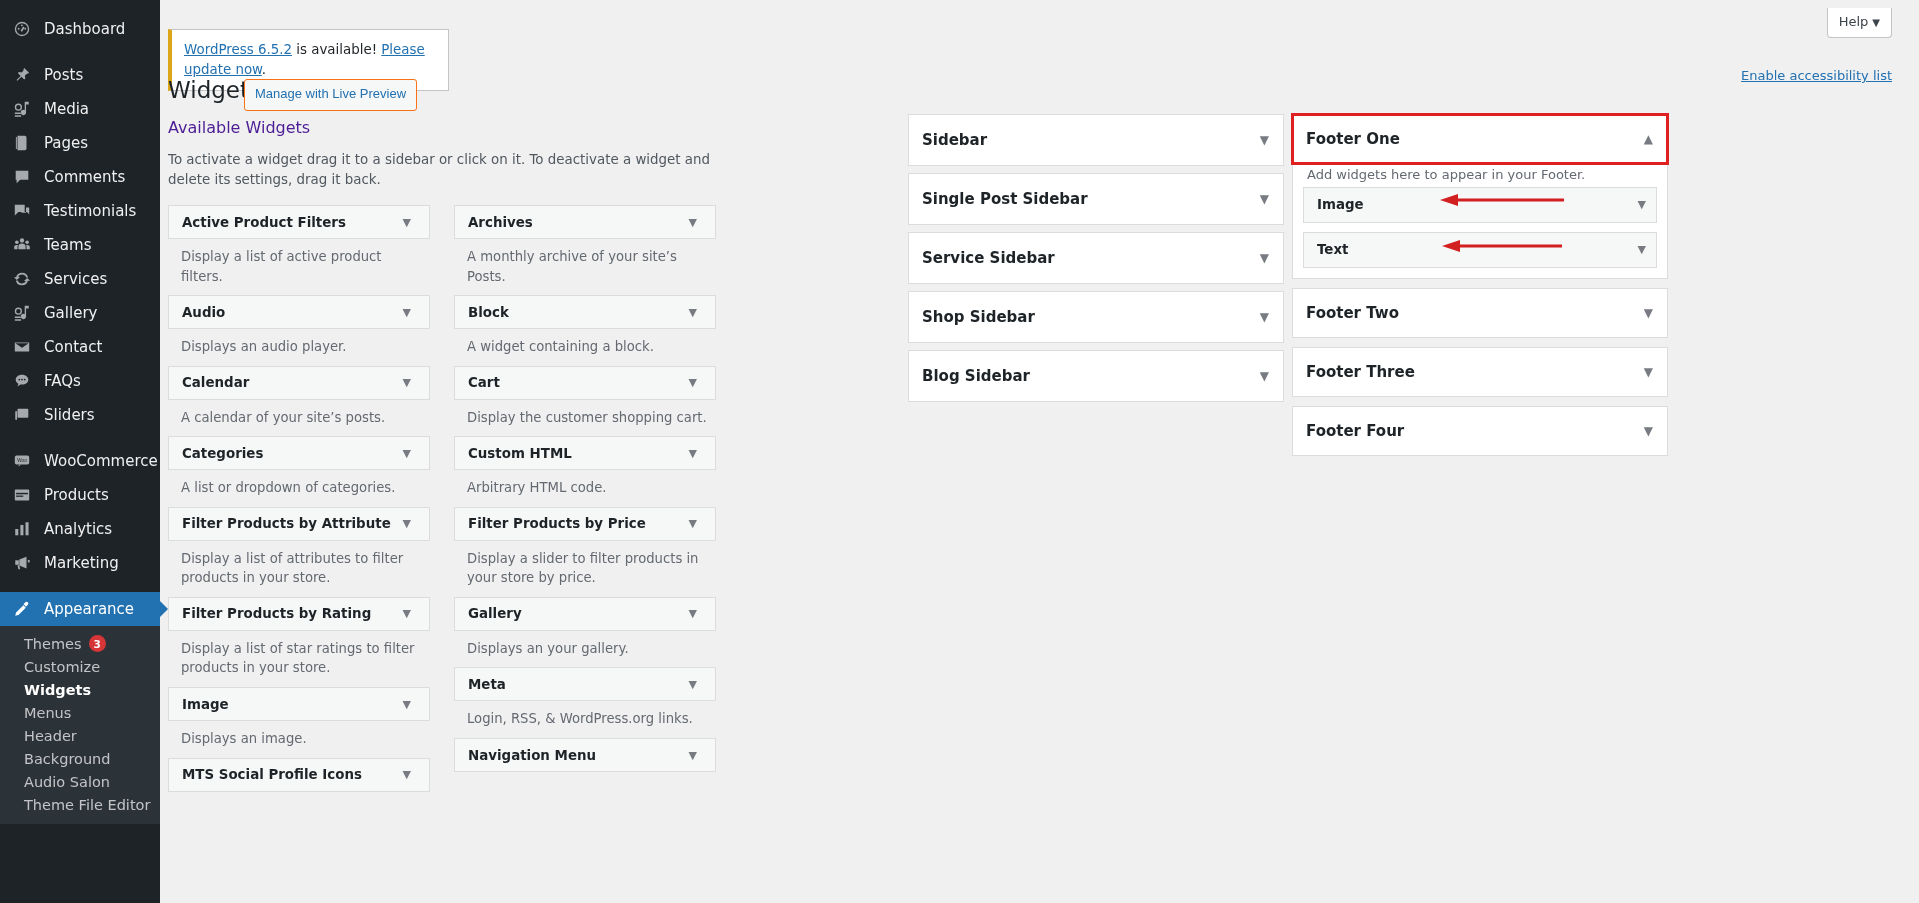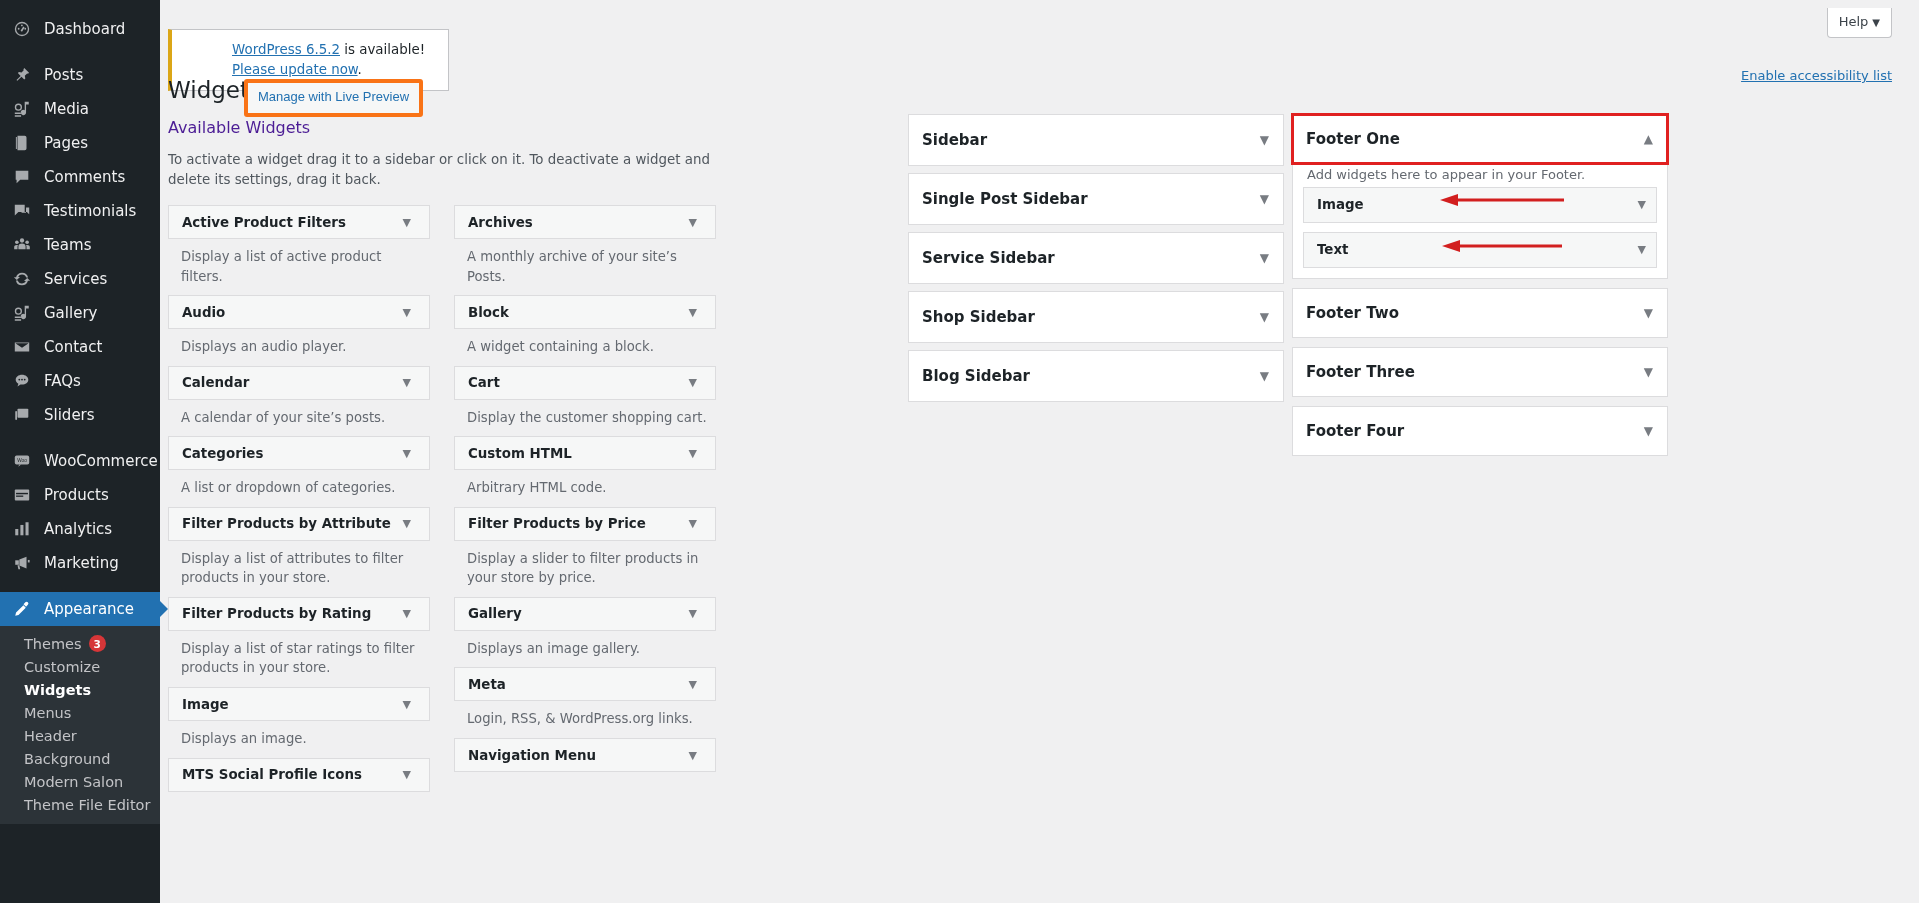--- a/index.html
+++ b/index.html
@@ -99,32 +99,32 @@
     position: absolute; left: 8px; top: 21px;
     width: 281px;
     background: #fff;
     border: 1px solid #c3c4c7;
     border-left: 4px solid #dba617;
     padding: 10px 12px;
     font-size: 13.4px;
     color: #1d2327;
     line-height: 1.5;
   }
-  .notice a { color: #2271b1; text-decoration: underline; margin-left: 48px; }
+  .notice a { color: #2271b1; text-decoration: underline; }
 
   h1.page-title {
     position: absolute; left: 8px; top: 68px;
     font-size: 23px; font-weight: 400;
     color: #1d2327;
     line-height: 1.3;
   }
   .live-preview-btn {
     position: absolute; left: 84px; top: 71px;
     background: #f6f7f7;
-    border: 4px solid #f97316;
+    border: 1px solid #f97316;
     border-radius: 3px;
     color: #2271b1;
     font-size: 13px;
     padding: 4px 10px 5px;
     line-height: 1.6;
     cursor: pointer;
   }
   .accessibility-link {
     position: absolute; right: 27px; top: 60px;
     font-size: 13px;
@@ -446,21 +446,21 @@
     <div class="sub-row">
       <span>Menus</span>
     </div>
     <div class="sub-row">
       <span>Header</span>
     </div>
     <div class="sub-row">
       <span>Background</span>
     </div>
     <div class="sub-row">
-      <span>Modern Salon</span>
+      <span>Audio Salon</span>
     </div>
     <div class="sub-row">
       <span>Theme File Editor</span>
     </div>
   </div>
 </div>
 
 <div id="wpbody">
 
   <div class="help-btn">
@@ -560,21 +560,21 @@
         <div class="widget-card">
           <span class="wtitle">Filter Products by Price</span>
           <span class="wcaret">▼</span>
         </div>
         <div class="widget-desc">Display a slider to filter products in your store by price.</div>
 
         <div class="widget-card">
           <span class="wtitle">Gallery</span>
           <span class="wcaret">▼</span>
         </div>
-        <div class="widget-desc">Displays an image gallery.</div>
+        <div class="widget-desc">Displays an your gallery.</div>
 
         <div class="widget-card">
           <span class="wtitle">Meta</span>
           <span class="wcaret">▼</span>
         </div>
         <div class="widget-desc">Login, RSS, &amp; WordPress.org links.</div>
 
         <div class="widget-card">
           <span class="wtitle">Navigation Menu</span>
           <span class="wcaret">▼</span>

